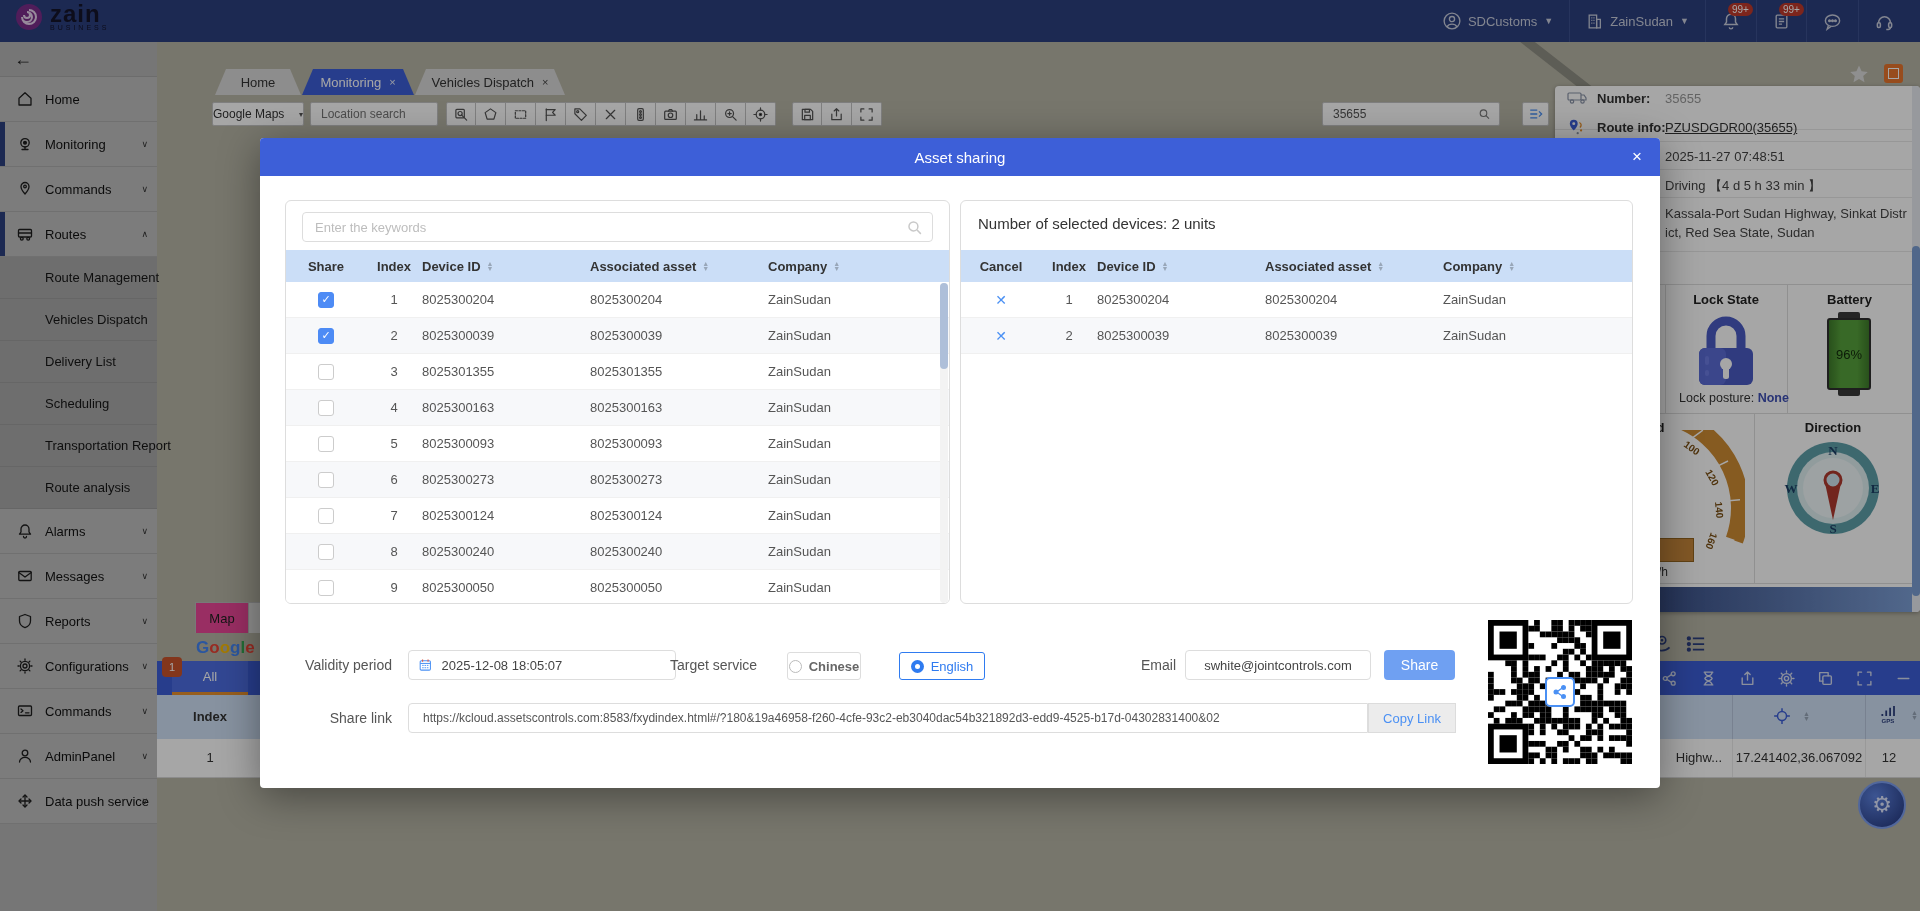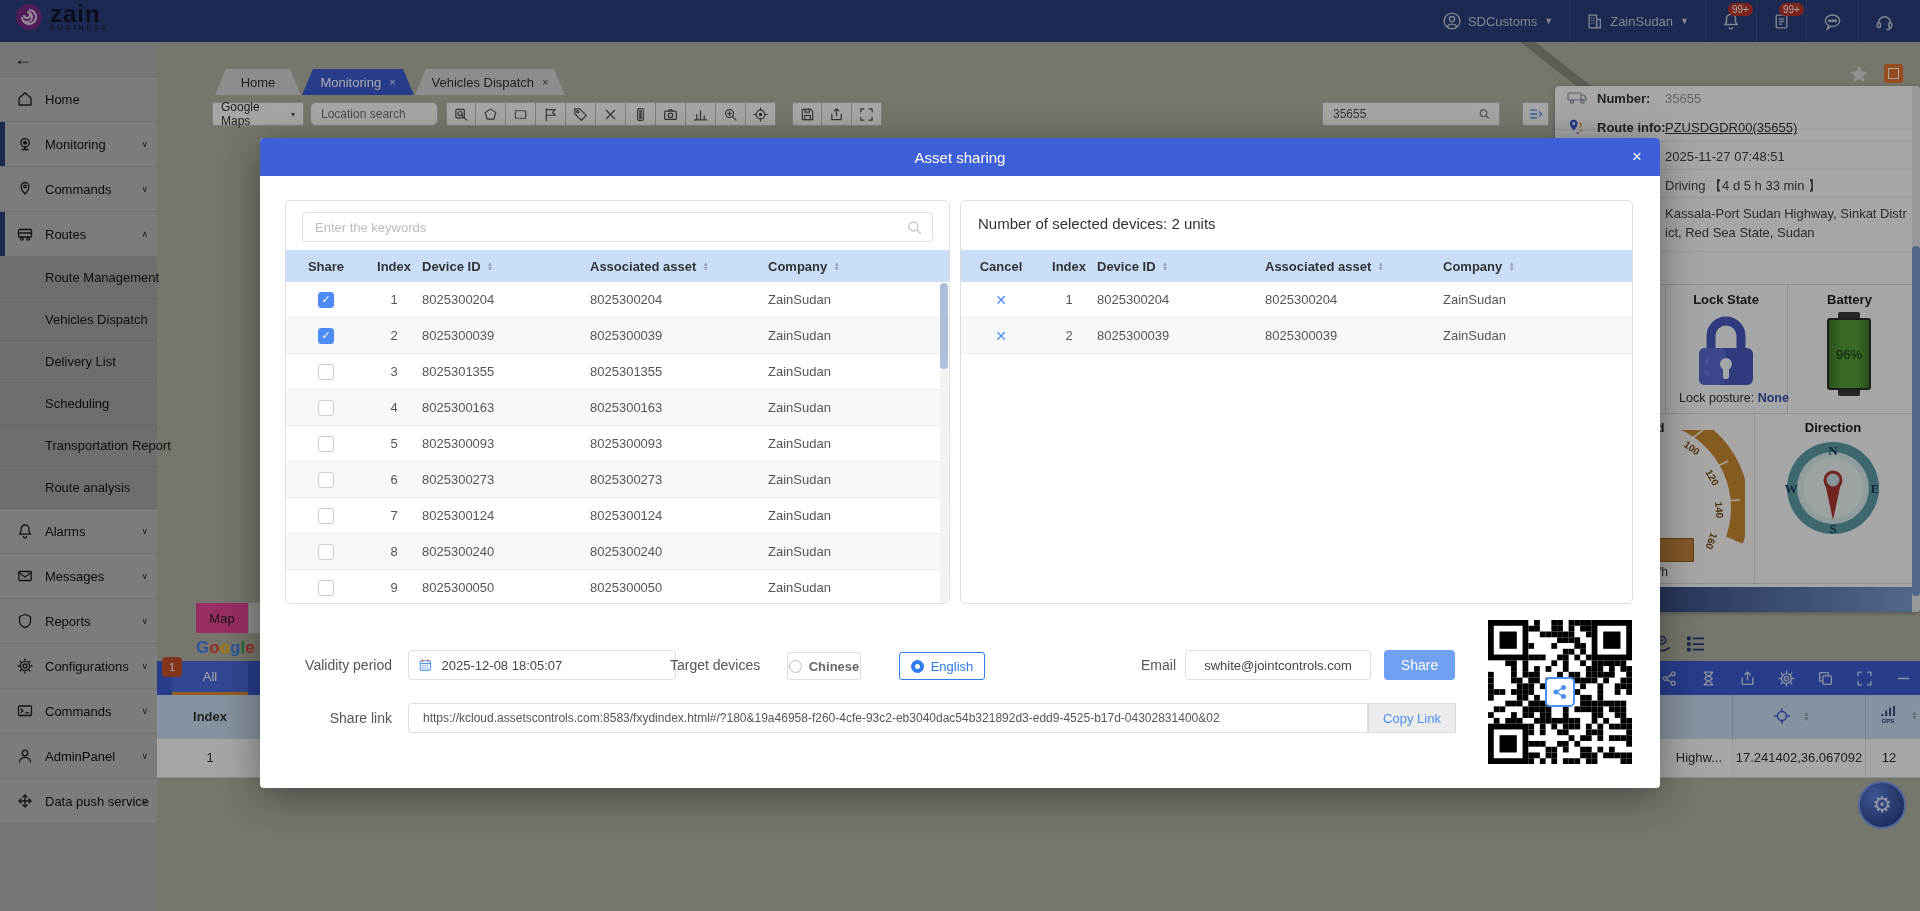--- a/index.html
+++ b/index.html
@@ -351,25 +351,25 @@
   <div id="fav-star">
     <svg width="20" height="20" viewBox="0 0 20 20">
         <path d="M10 1.5 L12.6 7.2 L18.8 7.9 L14.2 12.1 L15.5 18.2 L10 15.1 L4.5 18.2 L5.8 12.1 L1.2 7.9 L7.4 7.2 Z" fill="#dcdcdc"></path>
       </svg>
   </div>
   <div id="orange-btn">
       <span></span>
     </div>
 
   <div id="maptools">
-    <div class="mapbtn" style="left:212px;width:92px;padding:0 8px;justify-content:space-between;cursor:pointer;">
+    <div class="mapbtn" style="left:212px;width:92px;padding:0 0;justify-content:space-between;cursor:pointer;">
       <span>Google Maps</span>
         <span style="font-size:8px;color:#555;">▾</span>
     </div>
-    <div class="mapbtn" style="left:310px;width:128px;padding:0 8px;border-radius:6px;">
+    <div class="mapbtn" style="left:310px;width:128px;padding:0 8px;">
       <input class="mapinput" placeholder="Location search" style="">
     </div>
     <div class="tgroup" style="left:446px;" id="tool-group1">
         <div class="tool">
           <span>
             <svg width="15" height="15" viewBox="0 0 16 16" fill="none" stroke="#555" stroke-width="1.3" stroke-linecap="round" stroke-linejoin="round">
               <rect x="2" y="2.5" width="9" height="9" rx="1"></rect>
               <circle cx="6.5" cy="7" r="2.2"></circle>
               <path d="M8.2 8.7 L13.5 14"></path>
             </svg>
@@ -876,21 +876,21 @@
     <div class="mlabel" style="left:38px;top:519px;width:94px;">Validity period</div>
     <div class="minput" style="left:148px;top:512px;width:268px;padding:0 10px;gap:8px;">
       <svg width="14" height="14" viewBox="0 0 16 16">
           <rect x="1.5" y="2.5" width="13" height="12" rx="1.5" fill="none" stroke="#4a90f4" stroke-width="1.3"></rect>
           <path d="M1.5 6 h13" stroke="#4a90f4" stroke-width="1.3"></path>
           <path d="M4.5 1 v3 M11.5 1 v3" stroke="#e05b4b" stroke-width="1.5"></path>
           <path d="M4 8.5h2M7 8.5h2M10 8.5h2M4 11.5h2M7 11.5h2M10 11.5h2" stroke="#4a90f4" stroke-width="1.2"></path>
         </svg>
       <input style="font-size: 13px;" value="2025-12-08 18:05:07">
     </div>
-    <div class="mlabel" style="left:410px;top:519px;width:110px;text-align:left;">Target devices</div>
+    <div class="mlabel" style="left:410px;top:519px;width:110px;text-align:left;">Target service</div>
     <div class="langopt" style="left:527px;width:74px;font-weight:bold;">
       <span class="radio"></span>
         <span>Chinese</span>
     </div>
     <div class="langopt sel" style="left:639px;width:86px;">
       <span class="radio on"></span>
         <span>English</span>
     </div>
     <div class="mlabel" style="left:856px;top:519px;width:60px;">Email</div>
     <div class="minput" style="left:925px;top:512px;width:186px;padding:0 10px;">

